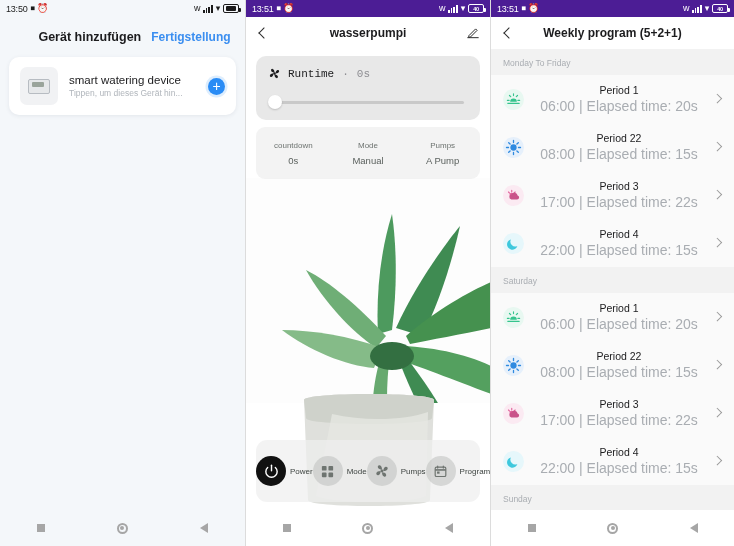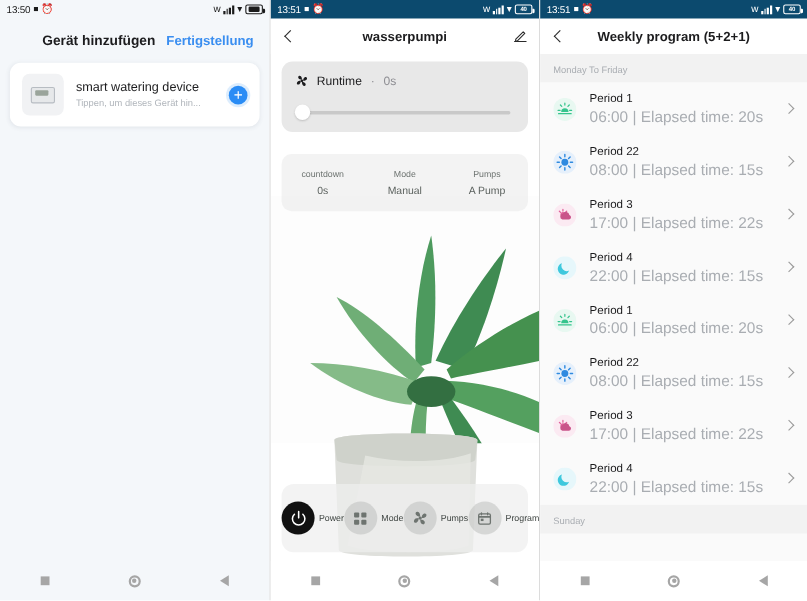--- a/index.html
+++ b/index.html
@@ -15,21 +15,21 @@
   .screen-2 { width: 245px; background: #ffffff; border-left: 1px solid #dcdcdc; }
   .screen-3 { width: 244px; background: #ffffff; border-left: 1px solid #dcdcdc; }
 
   
   .statusbar {
     height: 17px; display: flex; align-items: center;
     justify-content: space-between; padding: 0 6px;
     font-size: 9px; letter-spacing: -0.2px;
   }
   .sb-light { background: #f4f7fa; color: #1b1b1b; }
-  .sb-dark  { background: #0c4a6e; color: #ffffff; gap: 32px; }
+  .sb-dark  { background: #4c1d95; color: #ffffff; gap: 32px; }
   .sb-left { display: flex; align-items: center; gap: 3px; }
   .sb-right { display: flex; align-items: center; gap: 3px; }
   .sb-time { font-size: 9px; font-weight: 400; }
   .sb-ico { display: inline-block; line-height: 1; font-size: 9px; }
   .batt {
     display: inline-flex; align-items: center; justify-content: center;
     width: 16px; height: 9px; border: 1px solid currentColor;
     border-radius: 2px; position: relative; font-size: 5px;
   }
   .batt:after {
@@ -90,21 +90,21 @@
     width: 14px; height: 14px; flex: none; cursor: pointer;
     display: flex; align-items: center; justify-content: center;
   }
   .chev-back:before {
     content: ""; width: 7px; height: 7px; border-left: 1.5px solid #2b2b2b;
     border-bottom: 1.5px solid #2b2b2b; transform: rotate(45deg); margin-left: 2px;
   }
   .s2-title { flex: 1; text-align: center; font-size: 12px; font-weight: 700; color: #1c1c1e; }
   .pencil { width: 14px; height: 14px; flex: none; cursor: pointer; }
   .card-grey {
-    margin: 7px 10px 0; background: #e8e8e8; border-radius: 10px; padding: 11px 12px;
+    margin: 7px 10px 0; background: #e8e8e8; border-radius: 10px; padding: 11px 12px; font-family: Liberation Mono, monospace;
   }
   .card-row { display: flex; align-items: center; gap: 7px; }
   .fan-ico { width: 13px; height: 13px; flex: none; }
   .card-label { font-size: 11px; color: #1c1c1e; }
   .card-sep { font-size: 11px; color: #8e8e93; margin: 0 1px; }
   .card-val { font-size: 11px; color: #8e8e93; }
   .slider { margin-top: 15px; height: 14px; position: relative; cursor: pointer; }
   .slider-track {
     position: absolute; left: 8px; right: 4px; top: 6px;
     height: 3px; background: #c9c9c9; border-radius: 2px;
@@ -121,21 +121,21 @@
   .chev-right { width: 8px; height: 8px; flex: none; }
   .chev-right:before {
     content: ""; display: block; width: 5.5px; height: 5.5px;
     border-top: 1.4px solid #9a9a9a; border-right: 1.4px solid #9a9a9a;
     transform: rotate(45deg);
   }
   .photo {
     position: absolute; left: 0; right: 0; top: 178px; bottom: 36px; overflow: hidden;
   }
   .status-strip {
-    position: absolute; left: 10px; right: 10px; top: 140px; height: 52px;
+    position: absolute; left: 10px; right: 10px; top: 127px; height: 52px;
     background: rgba(236,236,236,0.62); border-radius: 9px;
     display: flex; align-items: center; z-index: 3;
   }
   .status-cell { flex: 1; text-align: center; }
   .status-cell .k { font-size: 8px; color: #6d7370; margin-bottom: 5px; }
   .status-cell .v { font-size: 9.5px; color: #5c625f; }
   .dock {
     position: absolute; left: 10px; right: 10px; bottom: 44px; height: 62px;
     background: rgba(238,238,238,0.72); border-radius: 11px;
     display: flex; align-items: center; z-index: 3;
@@ -158,21 +158,21 @@
   }
   .s3-title { flex: 1; text-align: center; font-size: 12px; font-weight: 700; color: #1c1c1e; margin-right: 14px; }
   .s3-body { background: #fafafa; height: 497px; overflow: hidden; }
   .day-head {
     background: #f2f2f2; padding: 9px 12px 7px;
     font-size: 8.5px; color: #a9adb2;
   }
   .period-list { background: #fafafa; }
   .period {
     display: flex; align-items: center; gap: 12px;
-    padding: 9px 12px; cursor: pointer;
+    padding: 9px 12px; cursor: pointer; text-align: center;
   }
   .p-ico { width: 21px; height: 21px; border-radius: 50%; flex: none; }
   .p-text { flex: 1; min-width: 0; }
   .p-name { font-size: 10.5px; color: #1c1c1e; margin-bottom: 2px; }
   .p-meta { font-size: 14px; color: #a9adb2; }
 
   
   .navbar {
     position: absolute; left: 0; right: 0; bottom: 0; height: 36px;
     display: flex; align-items: center; justify-content: space-around;
@@ -492,20 +492,21 @@
               </svg>
           </span>
           <span class="p-text">
             <span class="p-name" style="display:block">Period 4</span>
             <span class="p-meta" style="display:block">22:00  |  Elapsed time: 15s</span>
           </span>
           <span class="chev-right"></span>
         </div>
       </div>
 
+      <div class="day-head">Saturday</div>
       <div class="period-list">
         <div class="period">
           <span class="p-ico">
             <svg viewBox="0 0 24 24" width="21" height="21">
                 <circle cx="12" cy="12" r="12" fill="#e8f8f1"></circle>
                 <g stroke="#35c48d" stroke-width="1.3" stroke-linecap="round">
                   <path d="M12 5.5v2M7.4 7.4l1.4 1.4M16.6 7.4l-1.4 1.4M5 13h2M17 13h2"></path>
                 </g>
                 <path d="M8.2 14.6a3.8 3.8 0 0 1 7.6 0z" fill="#35c48d"></path>
                 <path d="M5.5 16.4h13" stroke="#35c48d" stroke-width="1.4" stroke-linecap="round"></path>

